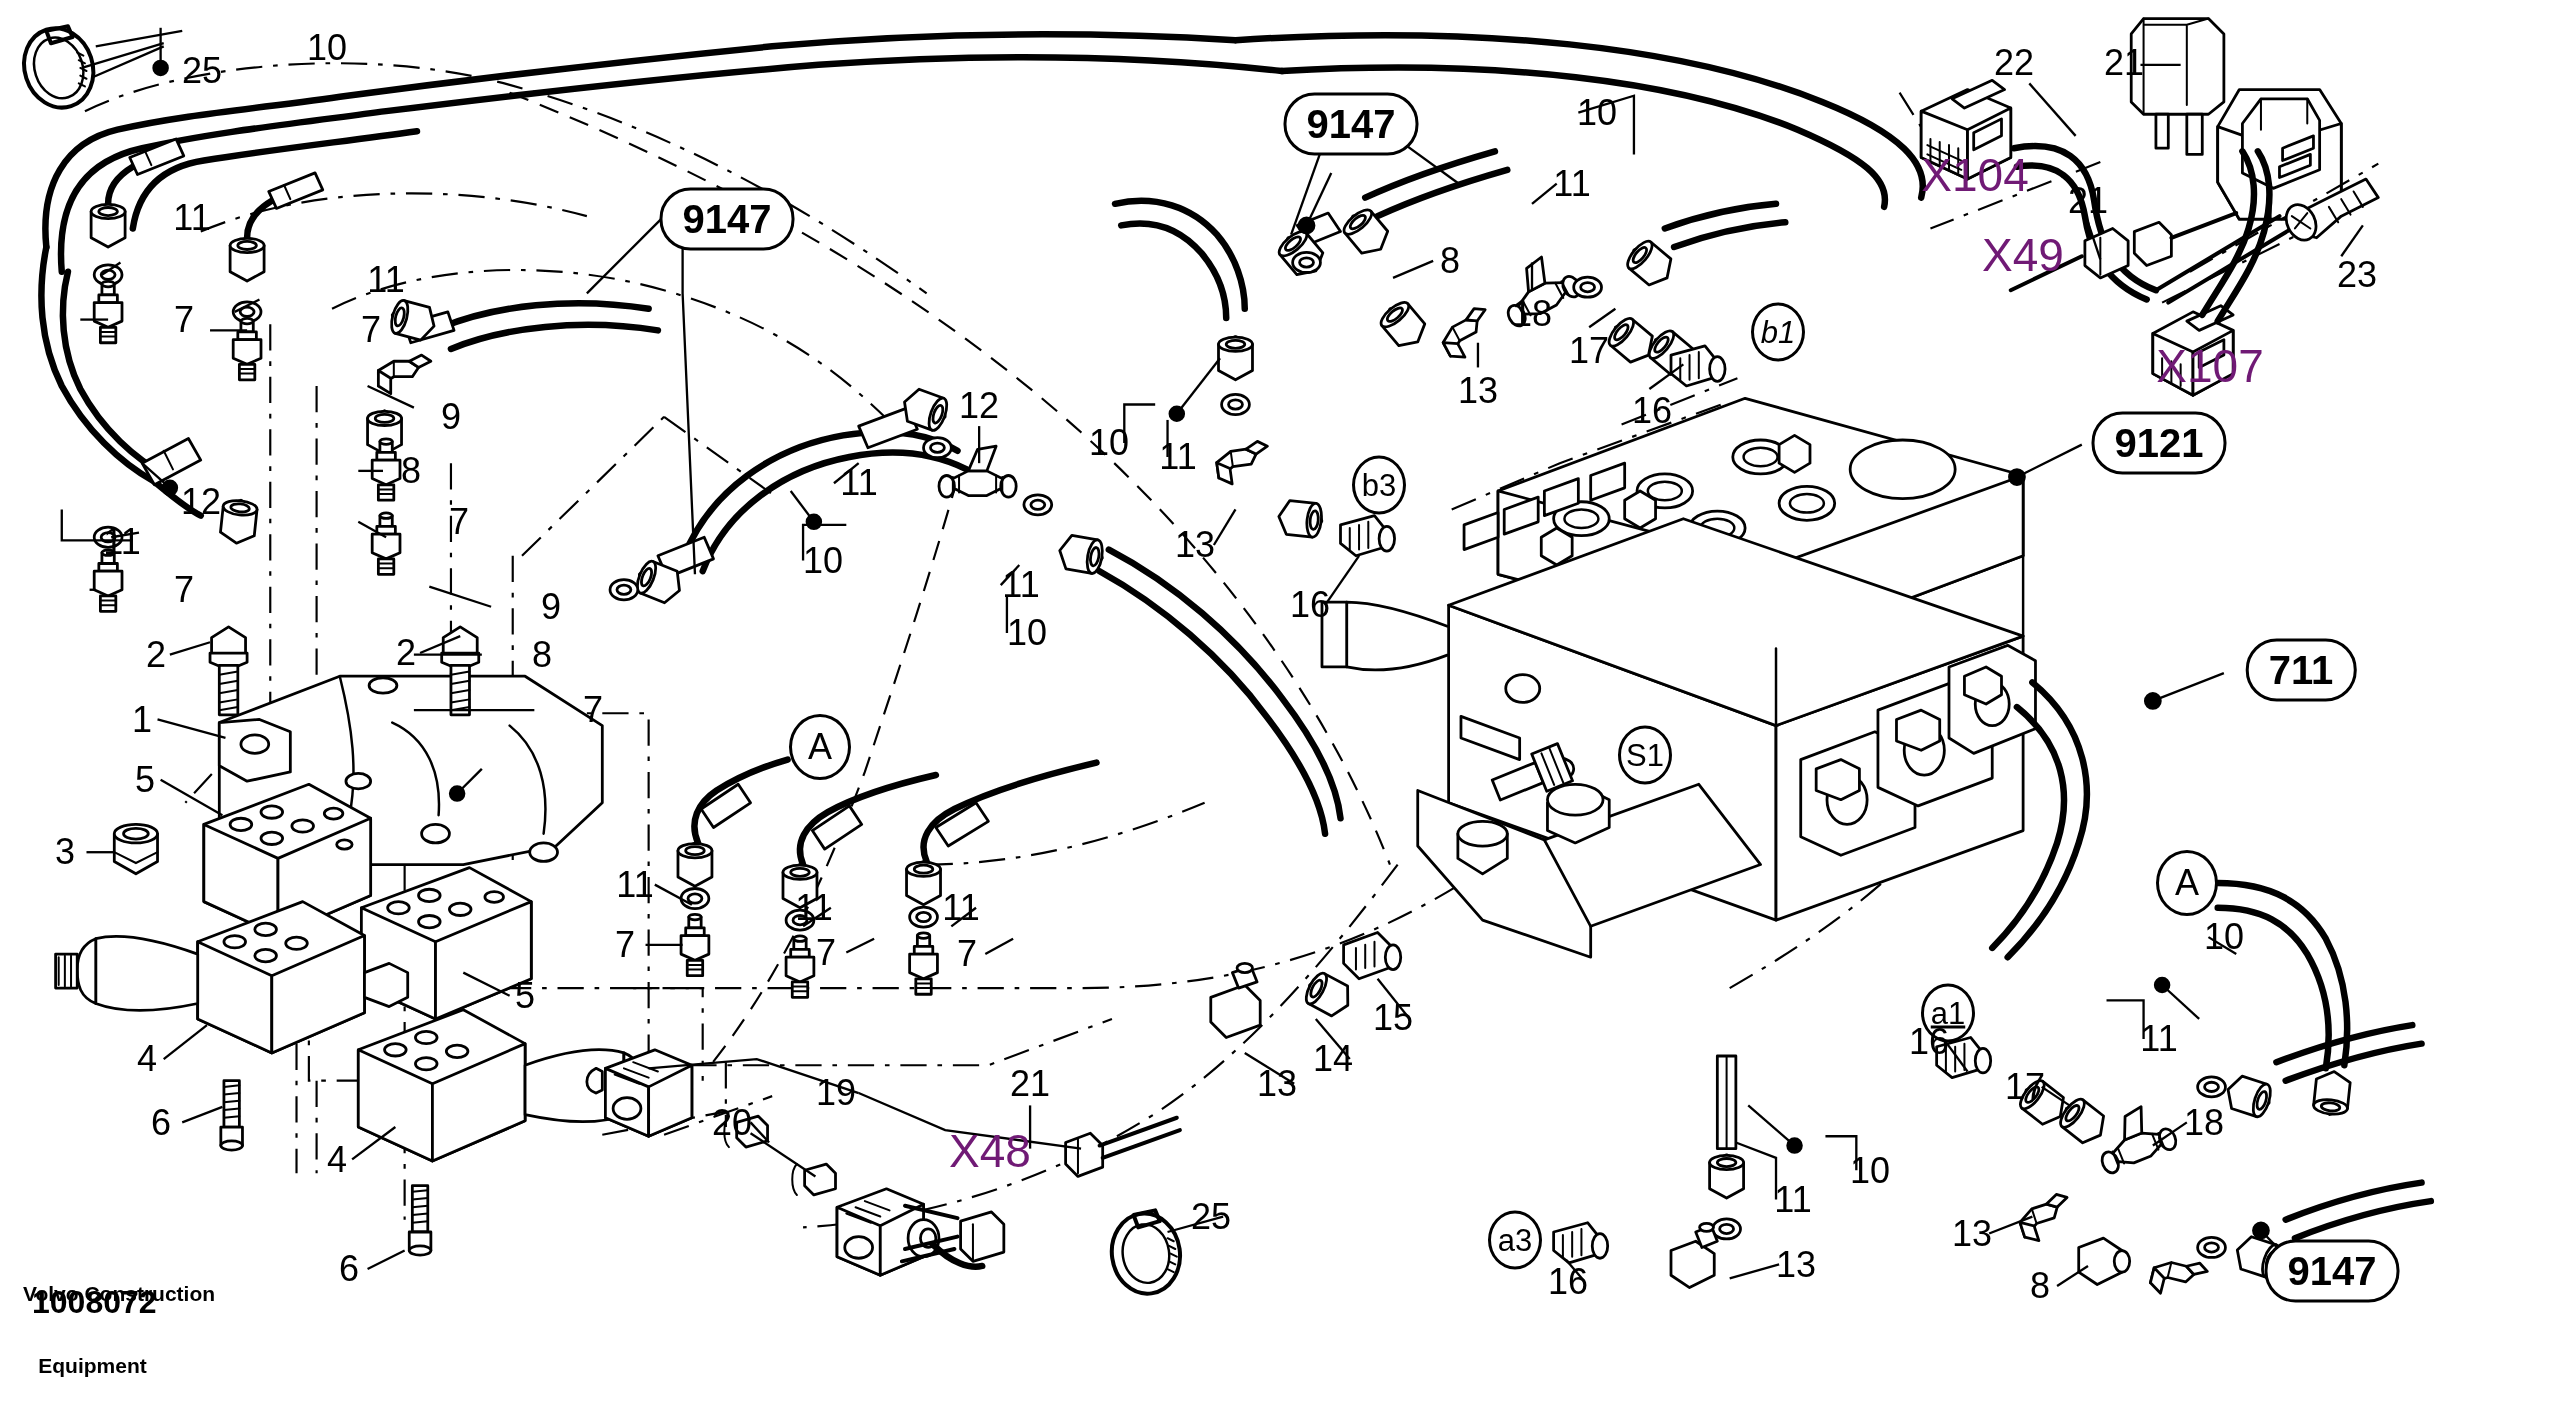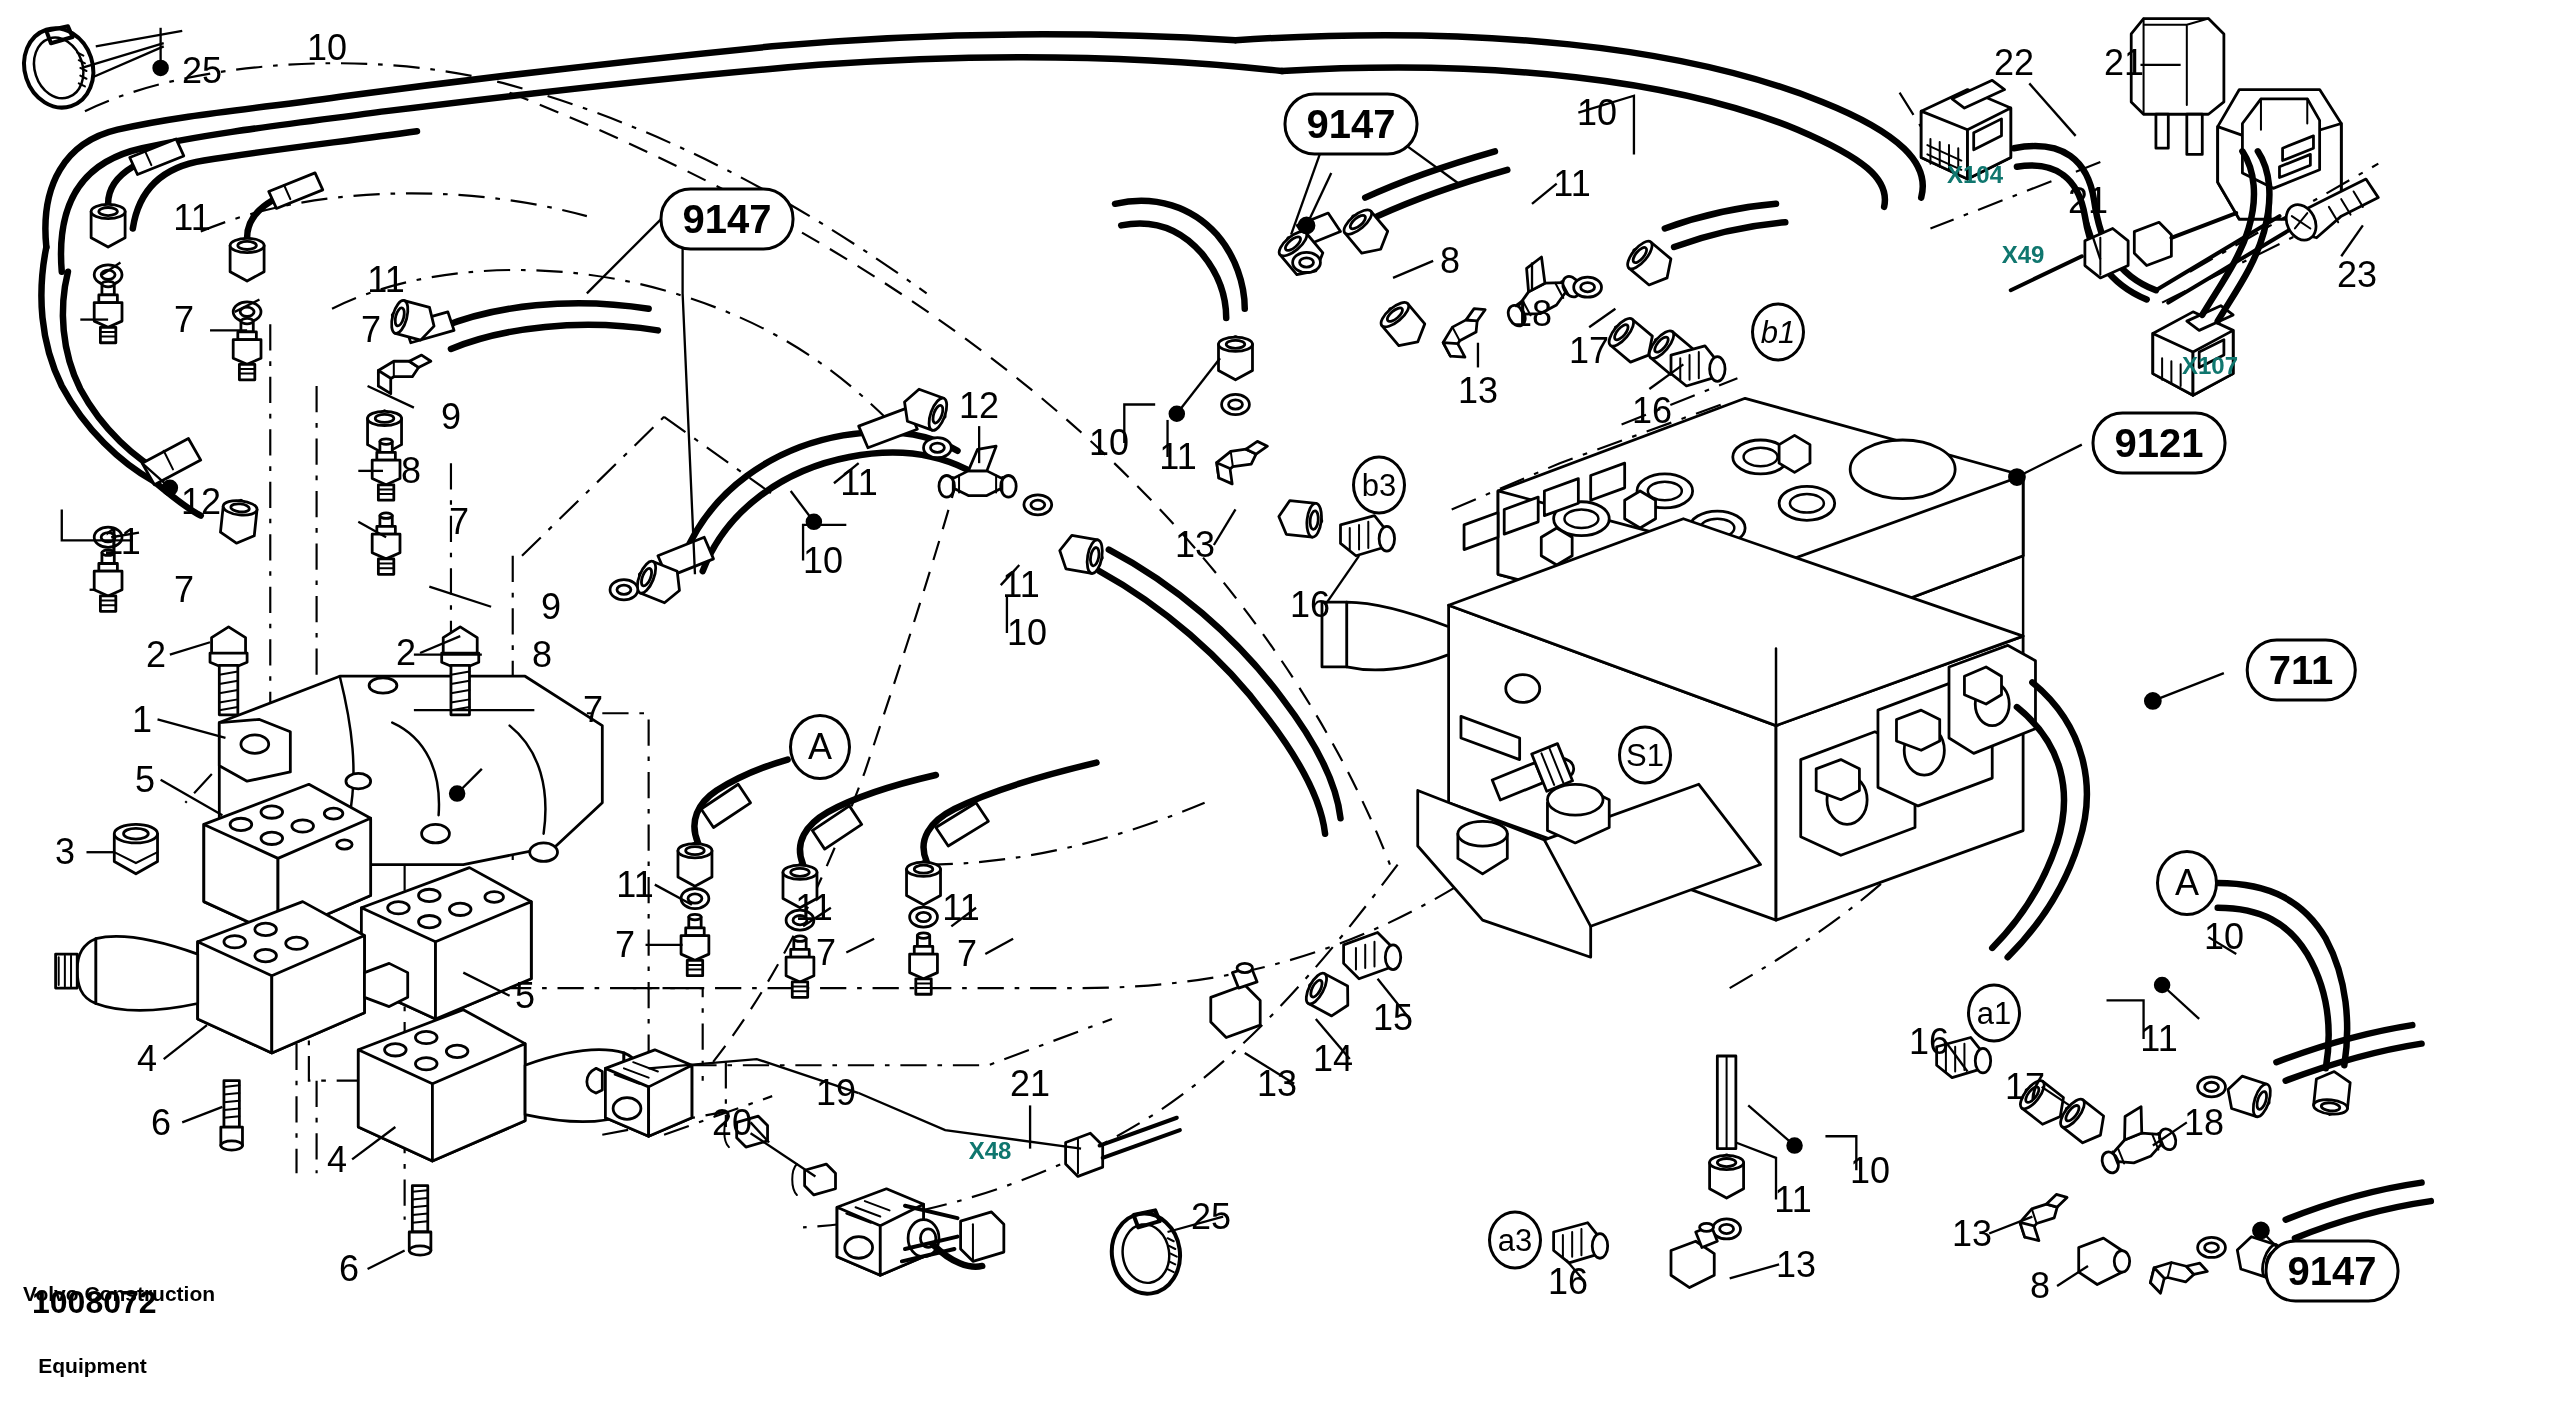--- a/index.html
+++ b/index.html
@@ -20,26 +20,25 @@
     line-height:36px;
     color:#000;
     white-space:nowrap;
     letter-spacing:0px;
     transform:translate(-50%,-50%);
   }
   
   .xdes{
     position:absolute;
     font-family:"Liberation Sans", sans-serif;
-    font-size:24px;
+    font-size:46px;
     line-height:34px;
-    color:#0f766e;
+    color:#701a75;
     white-space:nowrap;
     transform:translate(-50%,-50%);
-    font-weight:bold;
   }
   
   .portcircle{
     position:absolute;
     width:48px;height:53px;
     border:3.9px solid #000;
     border-radius:50%;
     color:#000;
     font-family:"Liberation Sans", sans-serif;
     font-size:31px;
@@ -805,21 +804,21 @@
       <div class="refbox" style="left: 2159px; top: 443px; text-align: center;">9121</div>
       <div class="refbox" style="left: 2301px; top: 670px;">711</div>
       <div class="refbox" style="left: 2332px; top: 1271px;">9147</div>
     </div>
   <div id="portcircles">
       <div class="portcircle" style="left: 1778px; top: 332px; font-style: italic;">b1</div>
       <div class="portcircle" style="left: 1379px; top: 485px;">b3</div>
       <div class="portcircle" style="left: 1645px; top: 755px;">S1</div>
       <div class="portcircle big" style="left: 820px; top: 747px;">A</div>
       <div class="portcircle big" style="left: 2187px; top: 883px;">A</div>
-      <div class="portcircle" style="left: 1994px; top: 1013px;">a1</div>
+      <div class="portcircle" style="left: 1948px; top: 1013px; text-decoration: underline;">a1</div>
       <div class="portcircle" style="left: 1515px; top: 1240px;">a3</div>
     </div>
   <div id="xdesignators">
       <div class="xdes" style="left: 1975px; top: 175px;">X104</div>
       <div class="xdes" style="left: 2023px; top: 255px;">X49</div>
       <div class="xdes" style="left: 2210px; top: 366px;">X107</div>
       <div class="xdes" style="left: 990px; top: 1151px;">X48</div>
     </div>
   <div id="partnums">
       <div class="num" style="left: 202px; top: 71px;">25</div>

